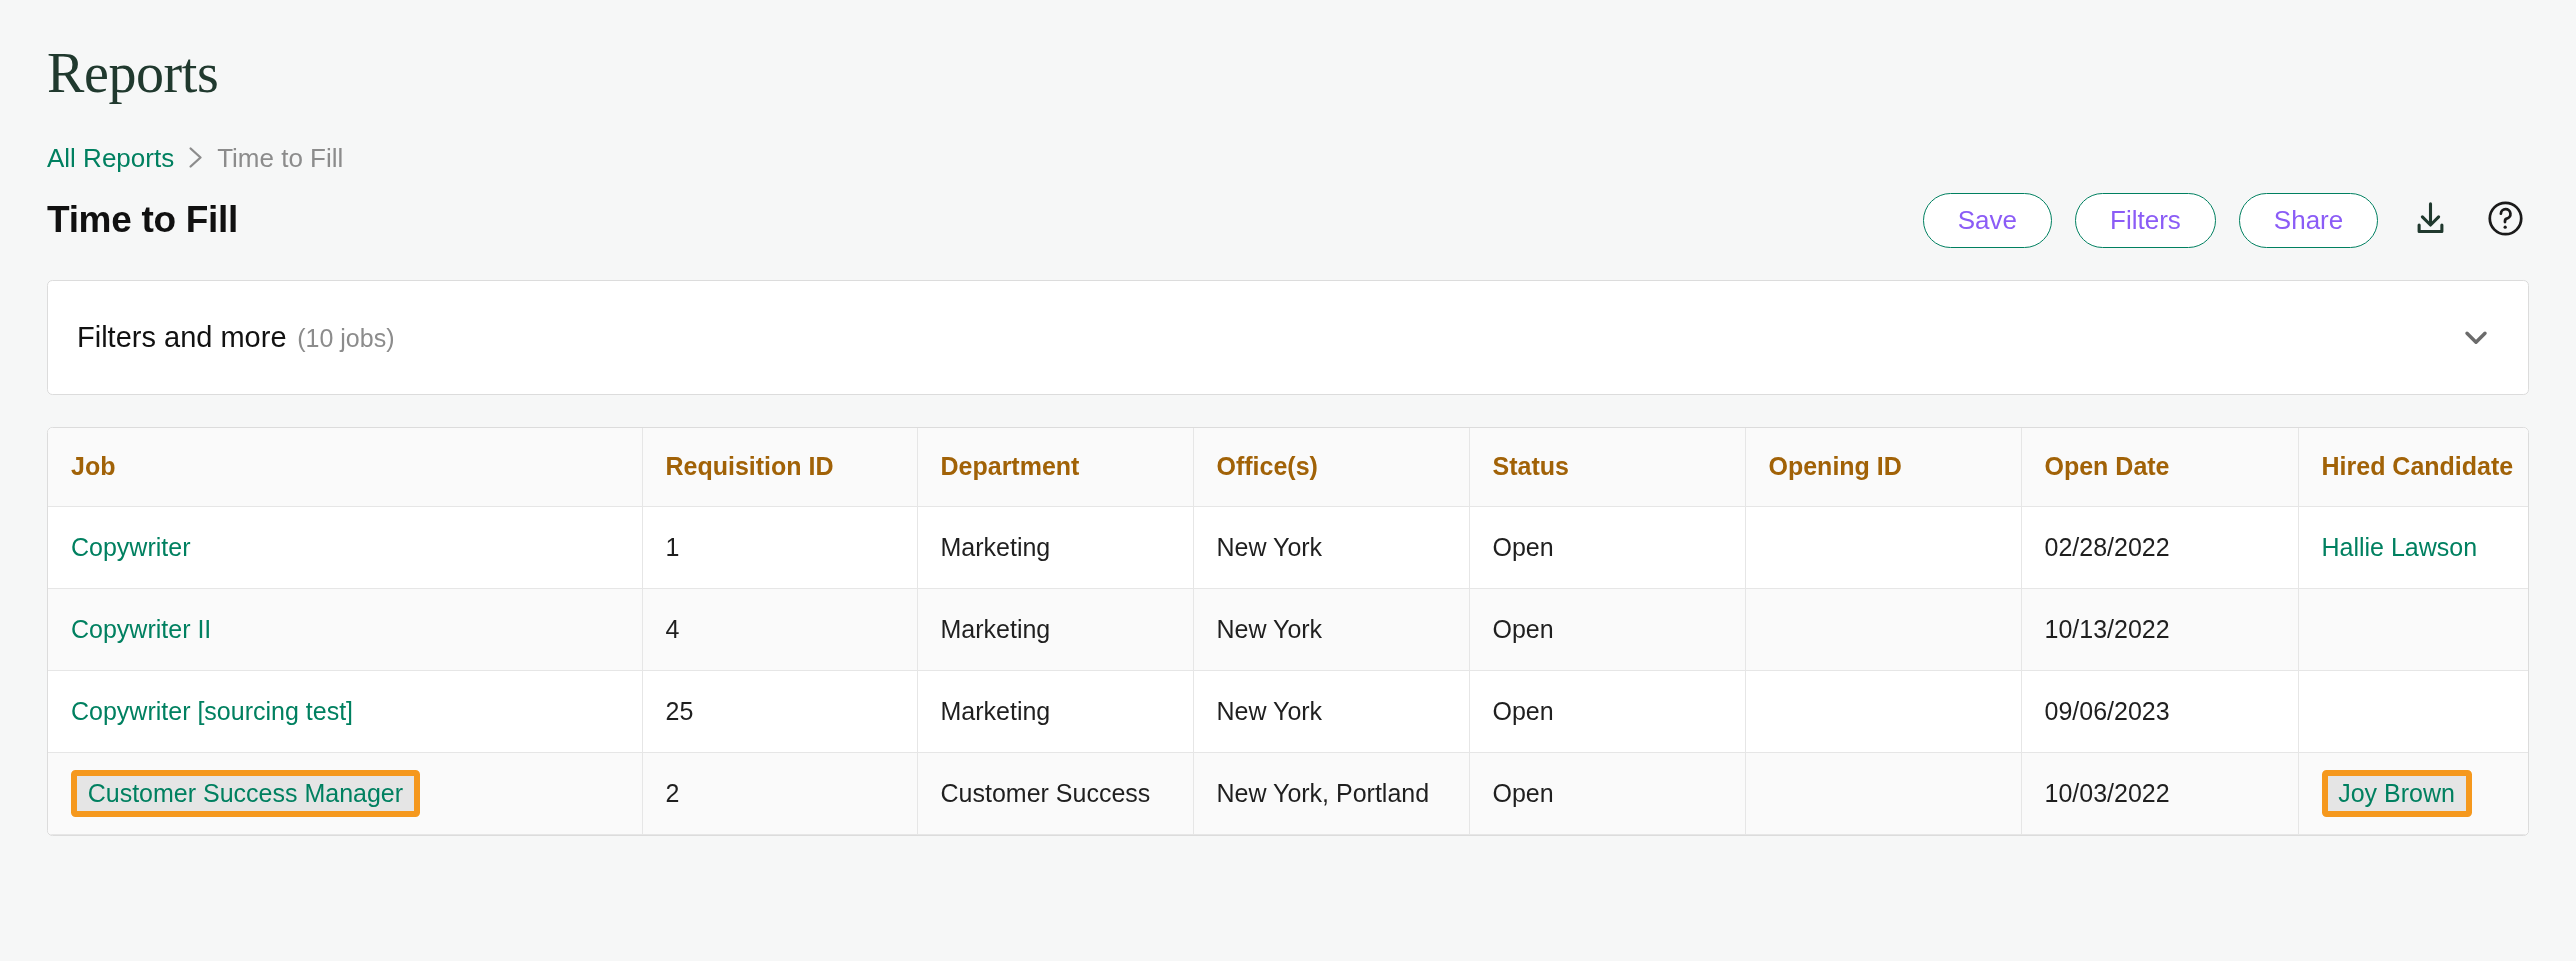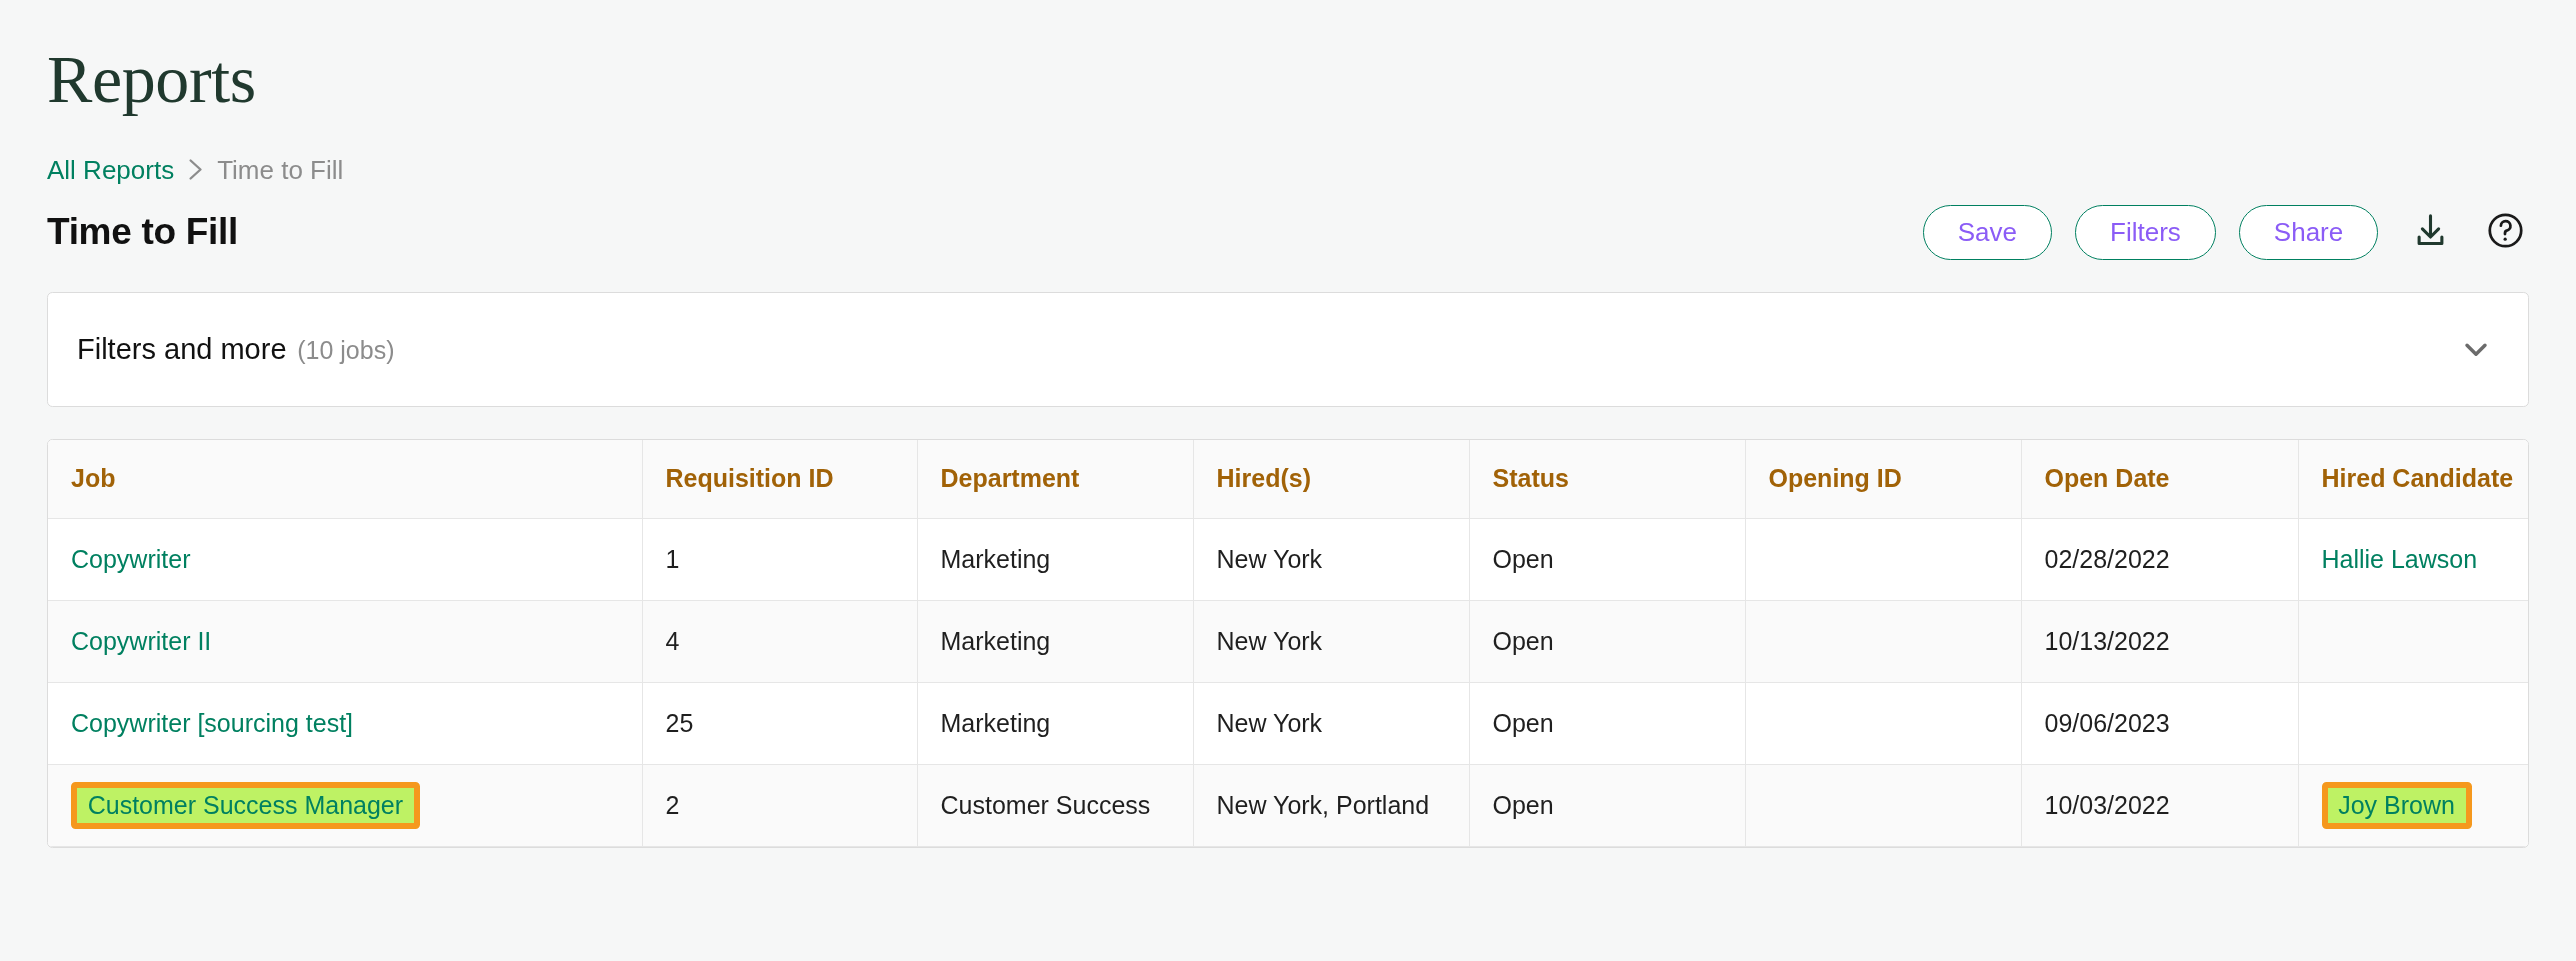--- a/index.html
+++ b/index.html
@@ -20,21 +20,21 @@
   .page {
     position: relative;
     width: 2576px;
     height: 961px;
     padding: 0 47px;
   }
 
   
   .page-title {
     font-family: "Liberation Serif", serif;
-    font-size: 68px;
+    font-size: 56px;
     font-weight: 400;
     color: #20392e;
     line-height: 1;
     padding-top: 45px;
     letter-spacing: -0.4px;
   }
 
   
   .breadcrumb {
     display: flex;
@@ -181,21 +181,21 @@
   .cell-link {
     color: #008060;
     text-decoration: none;
     cursor: pointer;
   }
 
   
   .hl {
     display: inline-block;
     border: 6.3px solid #f5981d;
-    background: #bef264;
+    background: #e5e5e5;
     padding: 3.6px 10.7px;
     border-radius: 4.5px;
     line-height: 1.15;
   }
   .hl .cell-link { color: #008060; }
 
   td.hl-cell { overflow: visible; position: relative; }
 
   
   col.c-job   { width: 594px; }
@@ -276,21 +276,21 @@
         <col class="c-stat">
           <col class="c-open">
           <col class="c-date">
           <col class="c-hired">
       </colgroup>
       <thead>
         <tr>
           <th>Job</th>
           <th>Requisition ID</th>
           <th>Department</th>
-          <th>Hired(s)</th>
+          <th>Office(s)</th>
           <th>Status</th>
           <th>Opening ID</th>
           <th>Open Date</th>
           <th>Hired Candidate</th>
         </tr>
       </thead>
       <tbody>
 
         <tr>
           <td><a class="cell-link">Copywriter</a></td>

